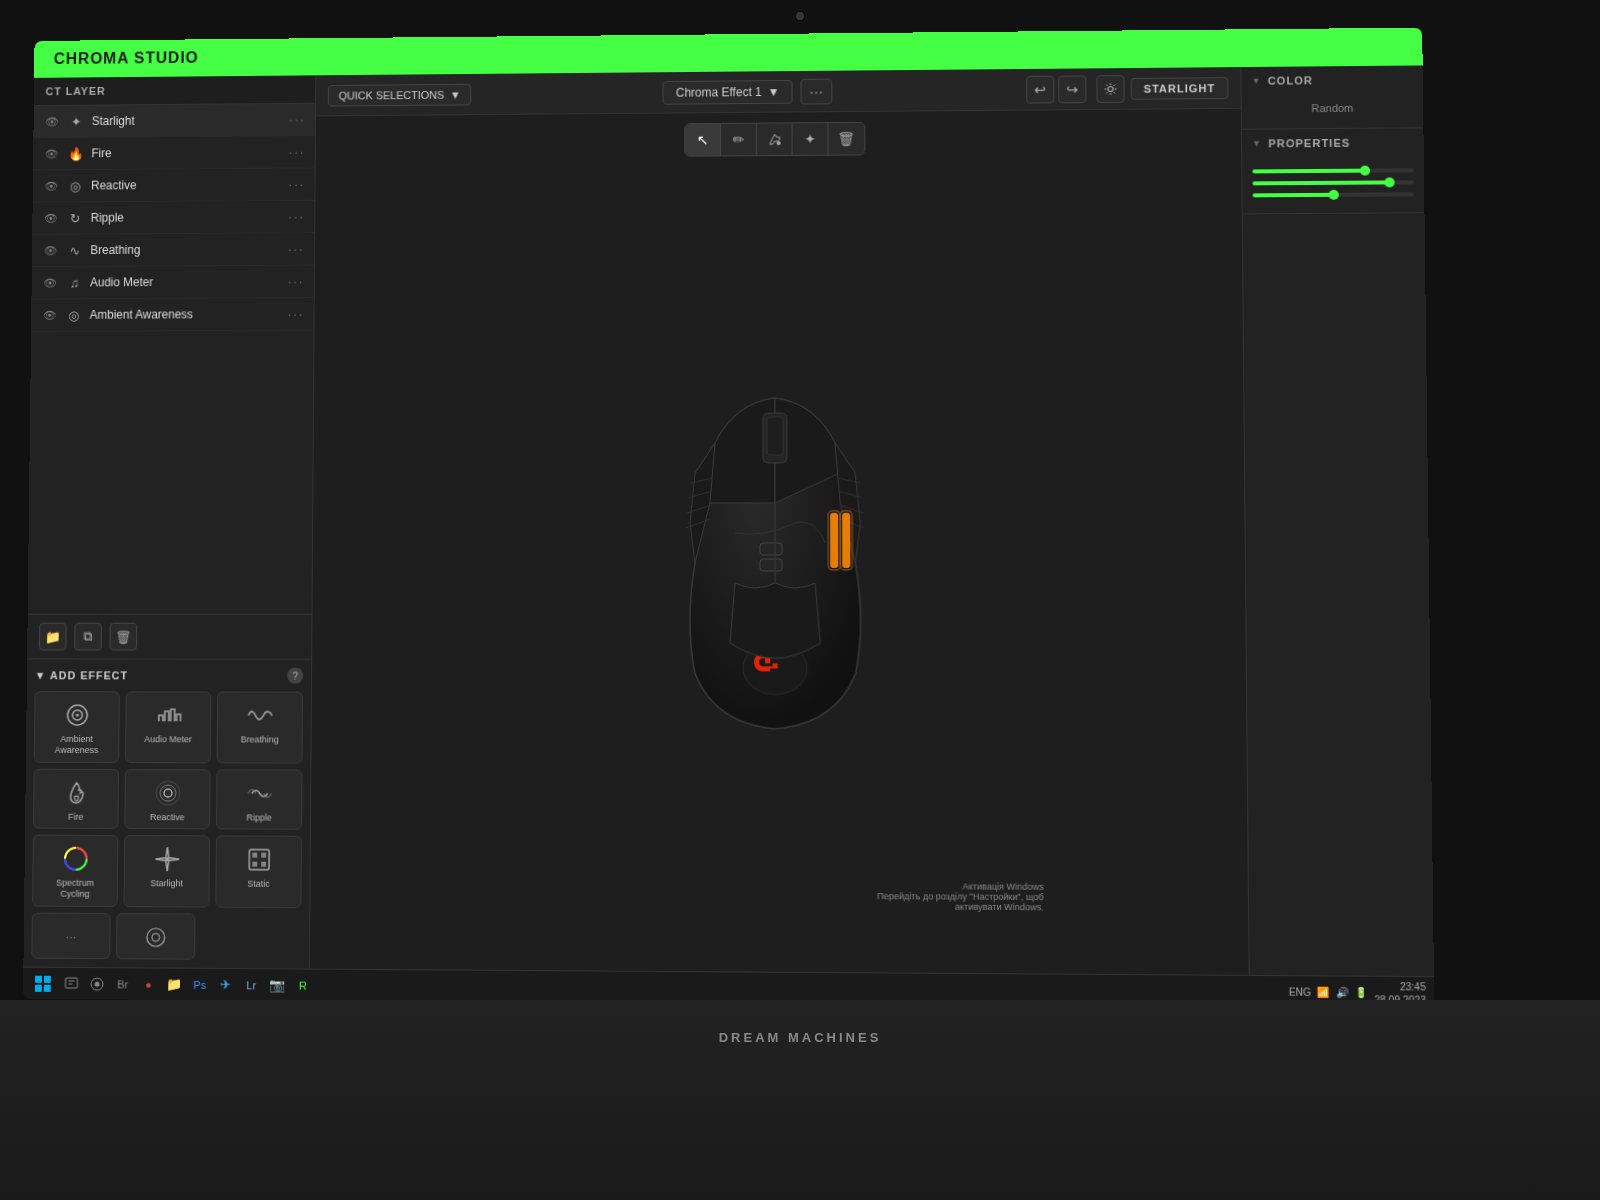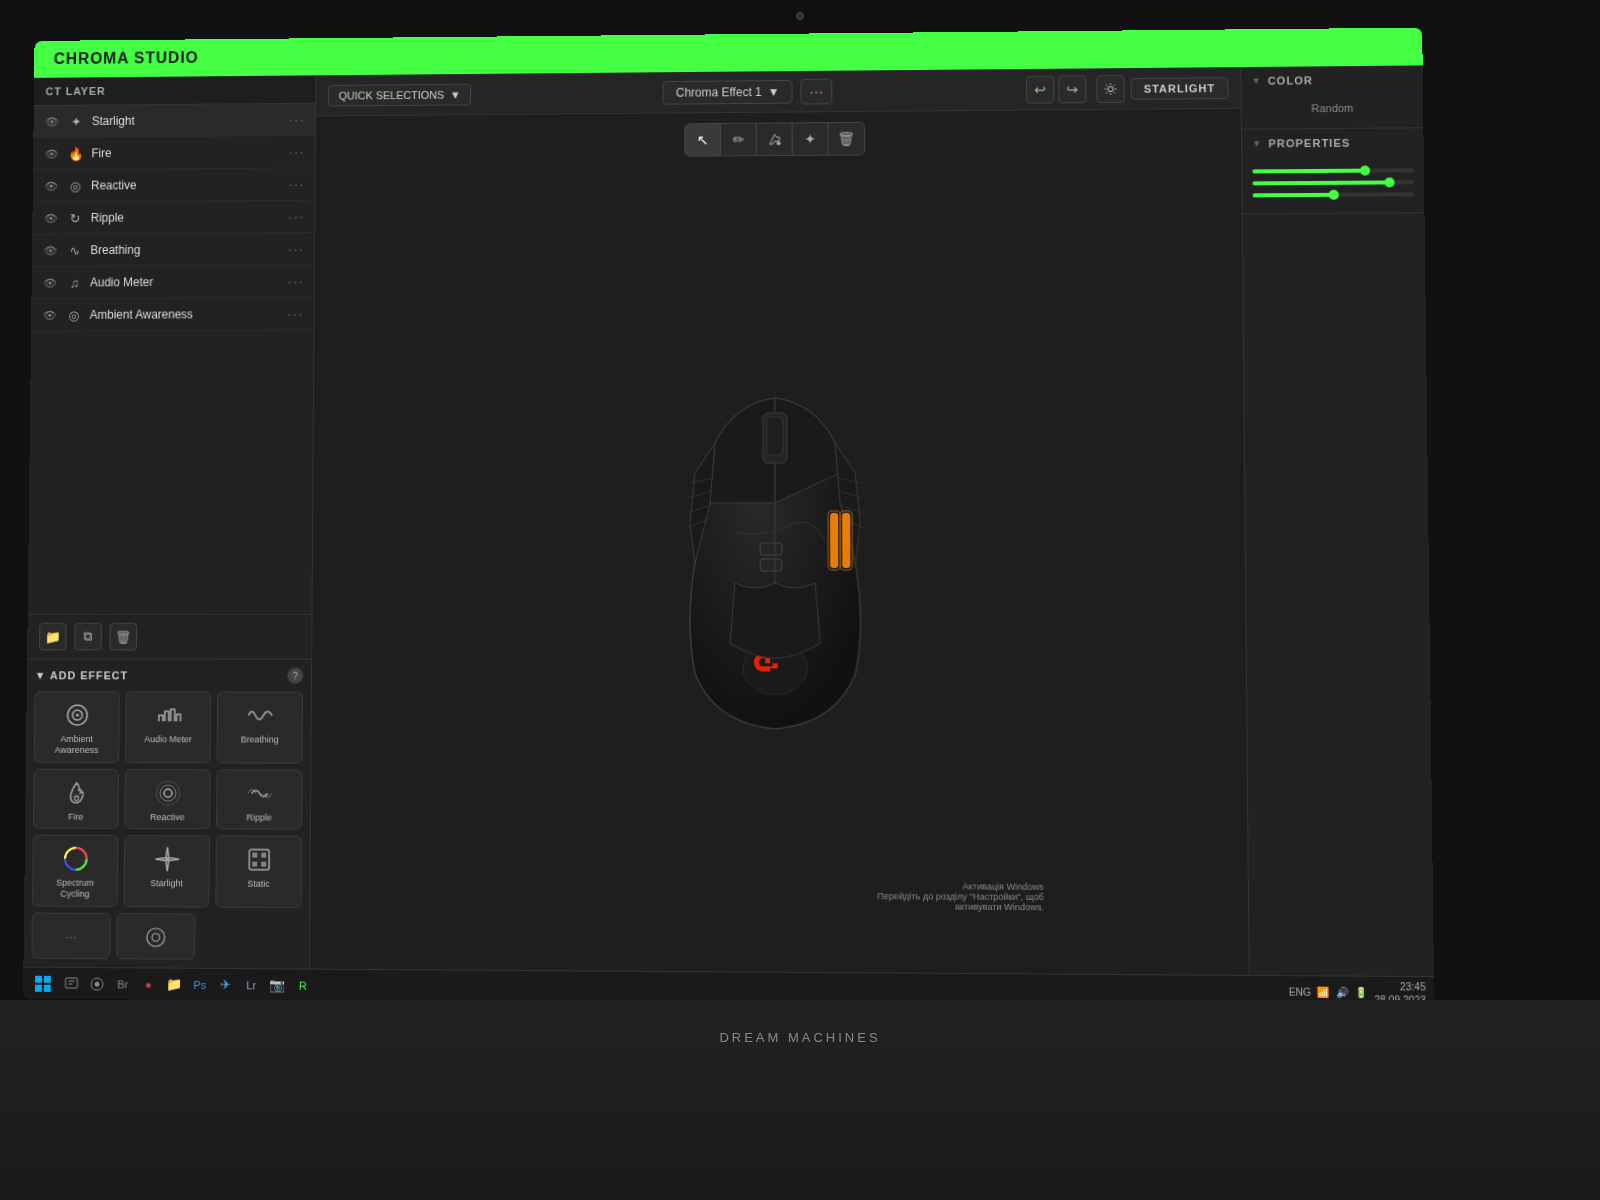--- a/index.html
+++ b/index.html
@@ -513,21 +513,21 @@
       background: linear-gradient(180deg, #222 0%, #1a1a1a 100%);
       display: flex;
       align-items: flex-start;
       justify-content: center;
       padding-top: 10px;
     }
 
     .laptop-brand {
       color: #888;
       font-size: 13px;
-      font-weight: 400;
+      font-weight: 700;
       letter-spacing: 3px;
       margin-top: 20px;
     }
 
     
     .webcam {
       position: absolute;
       top: 12px;
       left: 50%;
       transform: translateX(-50%);

